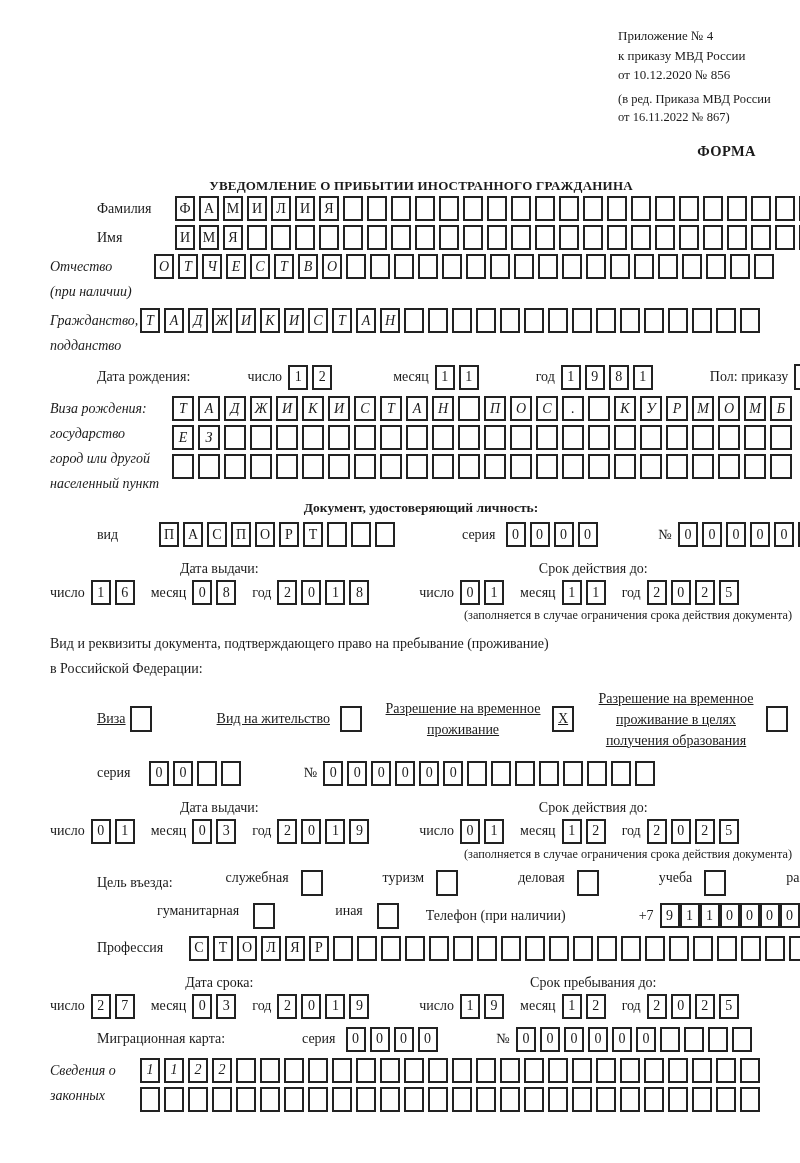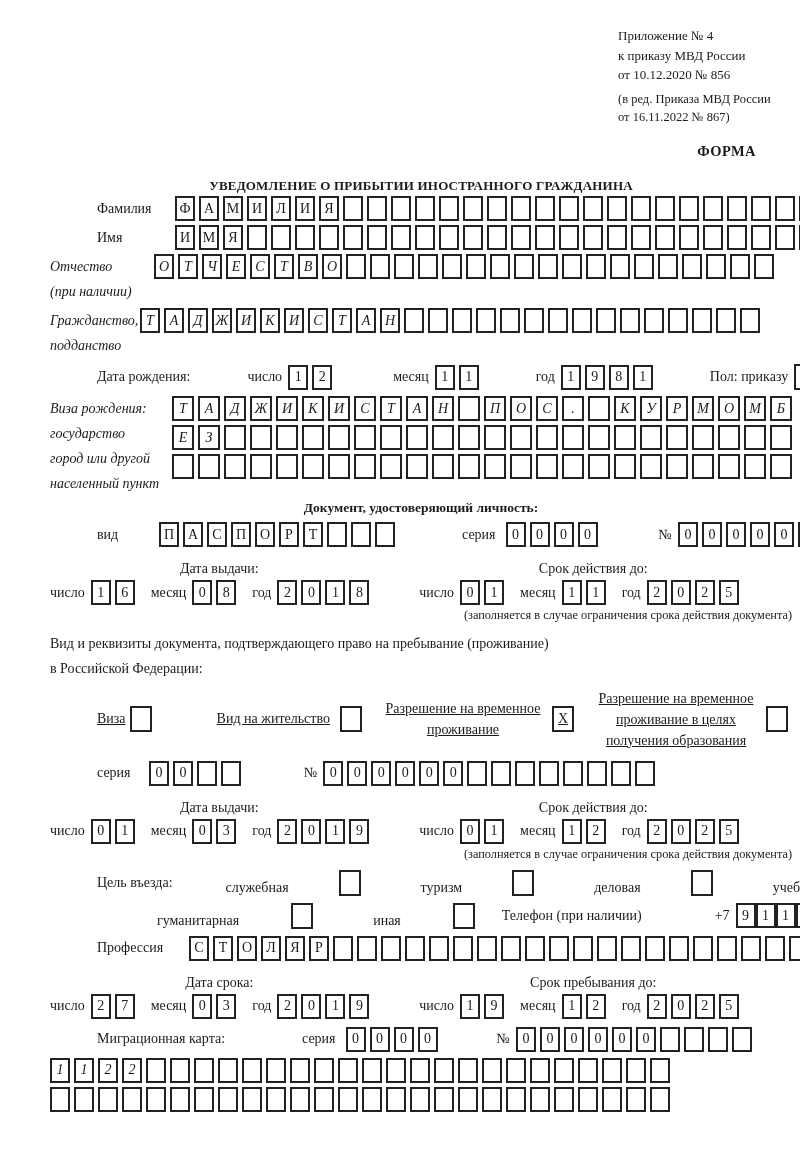--- a/index.html
+++ b/index.html
@@ -53,21 +53,21 @@
   .para { margin:8px 0 2px; line-height:1.8; }
 
   .opts { display:flex; align-items:center; margin:6px 0 10px;text-decoration:underline; }
   .opt-label { text-align:center; line-height:1.5; }
   .gap6  { margin-right:6px; }  .gap10 { margin-right:10px; }
   .gap14 { margin-right:14px; }
 
   .purpose-row { display:flex; align-items:center; margin-bottom:7px; flex-wrap:nowrap; }
   .purpose-row .lbl { margin-right:6px; }
   .purpose-row .cell { margin-right:0; }
-  .pitem { display:flex; align-items:flex-end; margin-right:13px;gap:38px; }
+  .pitem { display:flex; align-items:flex-start; margin-right:13px; }
 </style>
 </head>
 <body>
 
 <div class="page">
 
   <div class="annex">
     <div>Приложение № 4</div>
     <div>к приказу МВД России</div>
     <div>от 10.12.2020 № 856</div>
@@ -665,20 +665,25 @@
         <span class="cell">0</span>
         <span class="cell">0</span>
         <span class="cell"></span>
         <span class="cell"></span>
         <span class="cell"></span>
         <span class="cell"></span>
       </span>
   </div>
 
   <div class="row top" style="margin-top:6px">
+    <span class="lblock" style="width:90px">
+      <div>Сведения о</div>
+      <div>законных</div>
+
+    </span>
     <span class="stack">
       <span class="cells">
           <span class="cell">1</span>
           <span class="cell">1</span>
           <span class="cell">2</span>
           <span class="cell">2</span>
           <span class="cell"></span>
           <span class="cell"></span>
           <span class="cell"></span>
           <span class="cell"></span>

